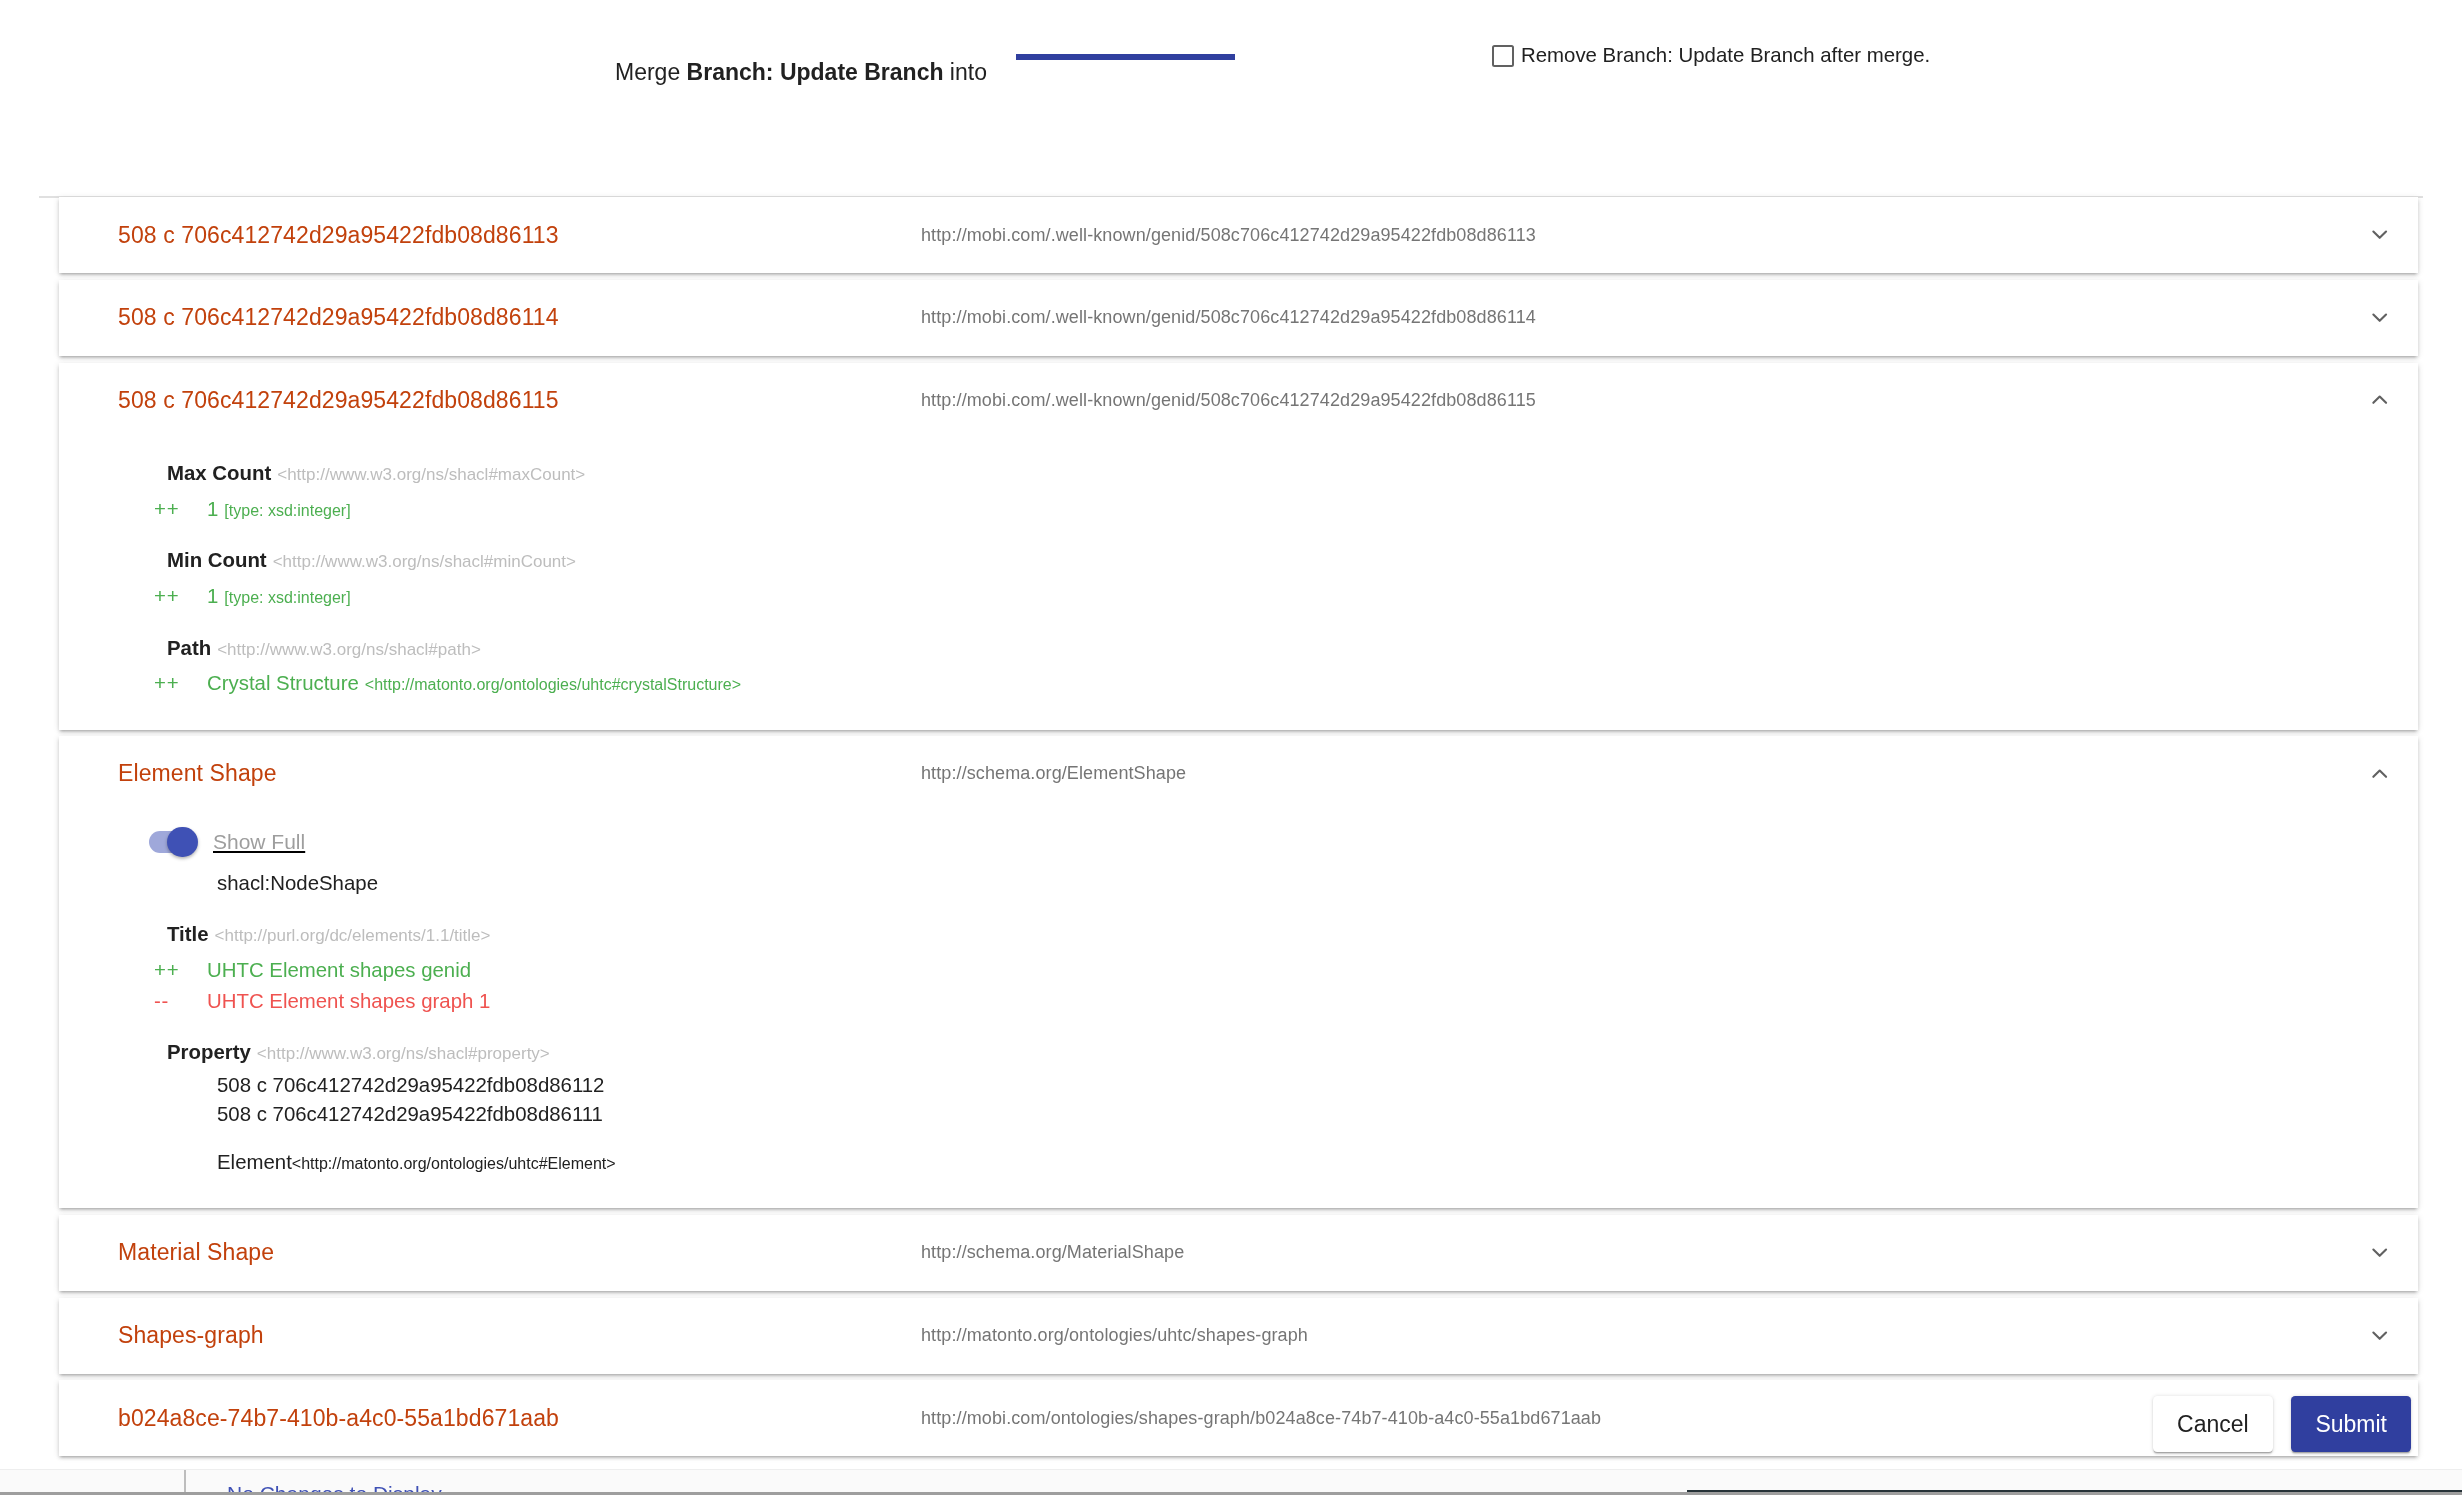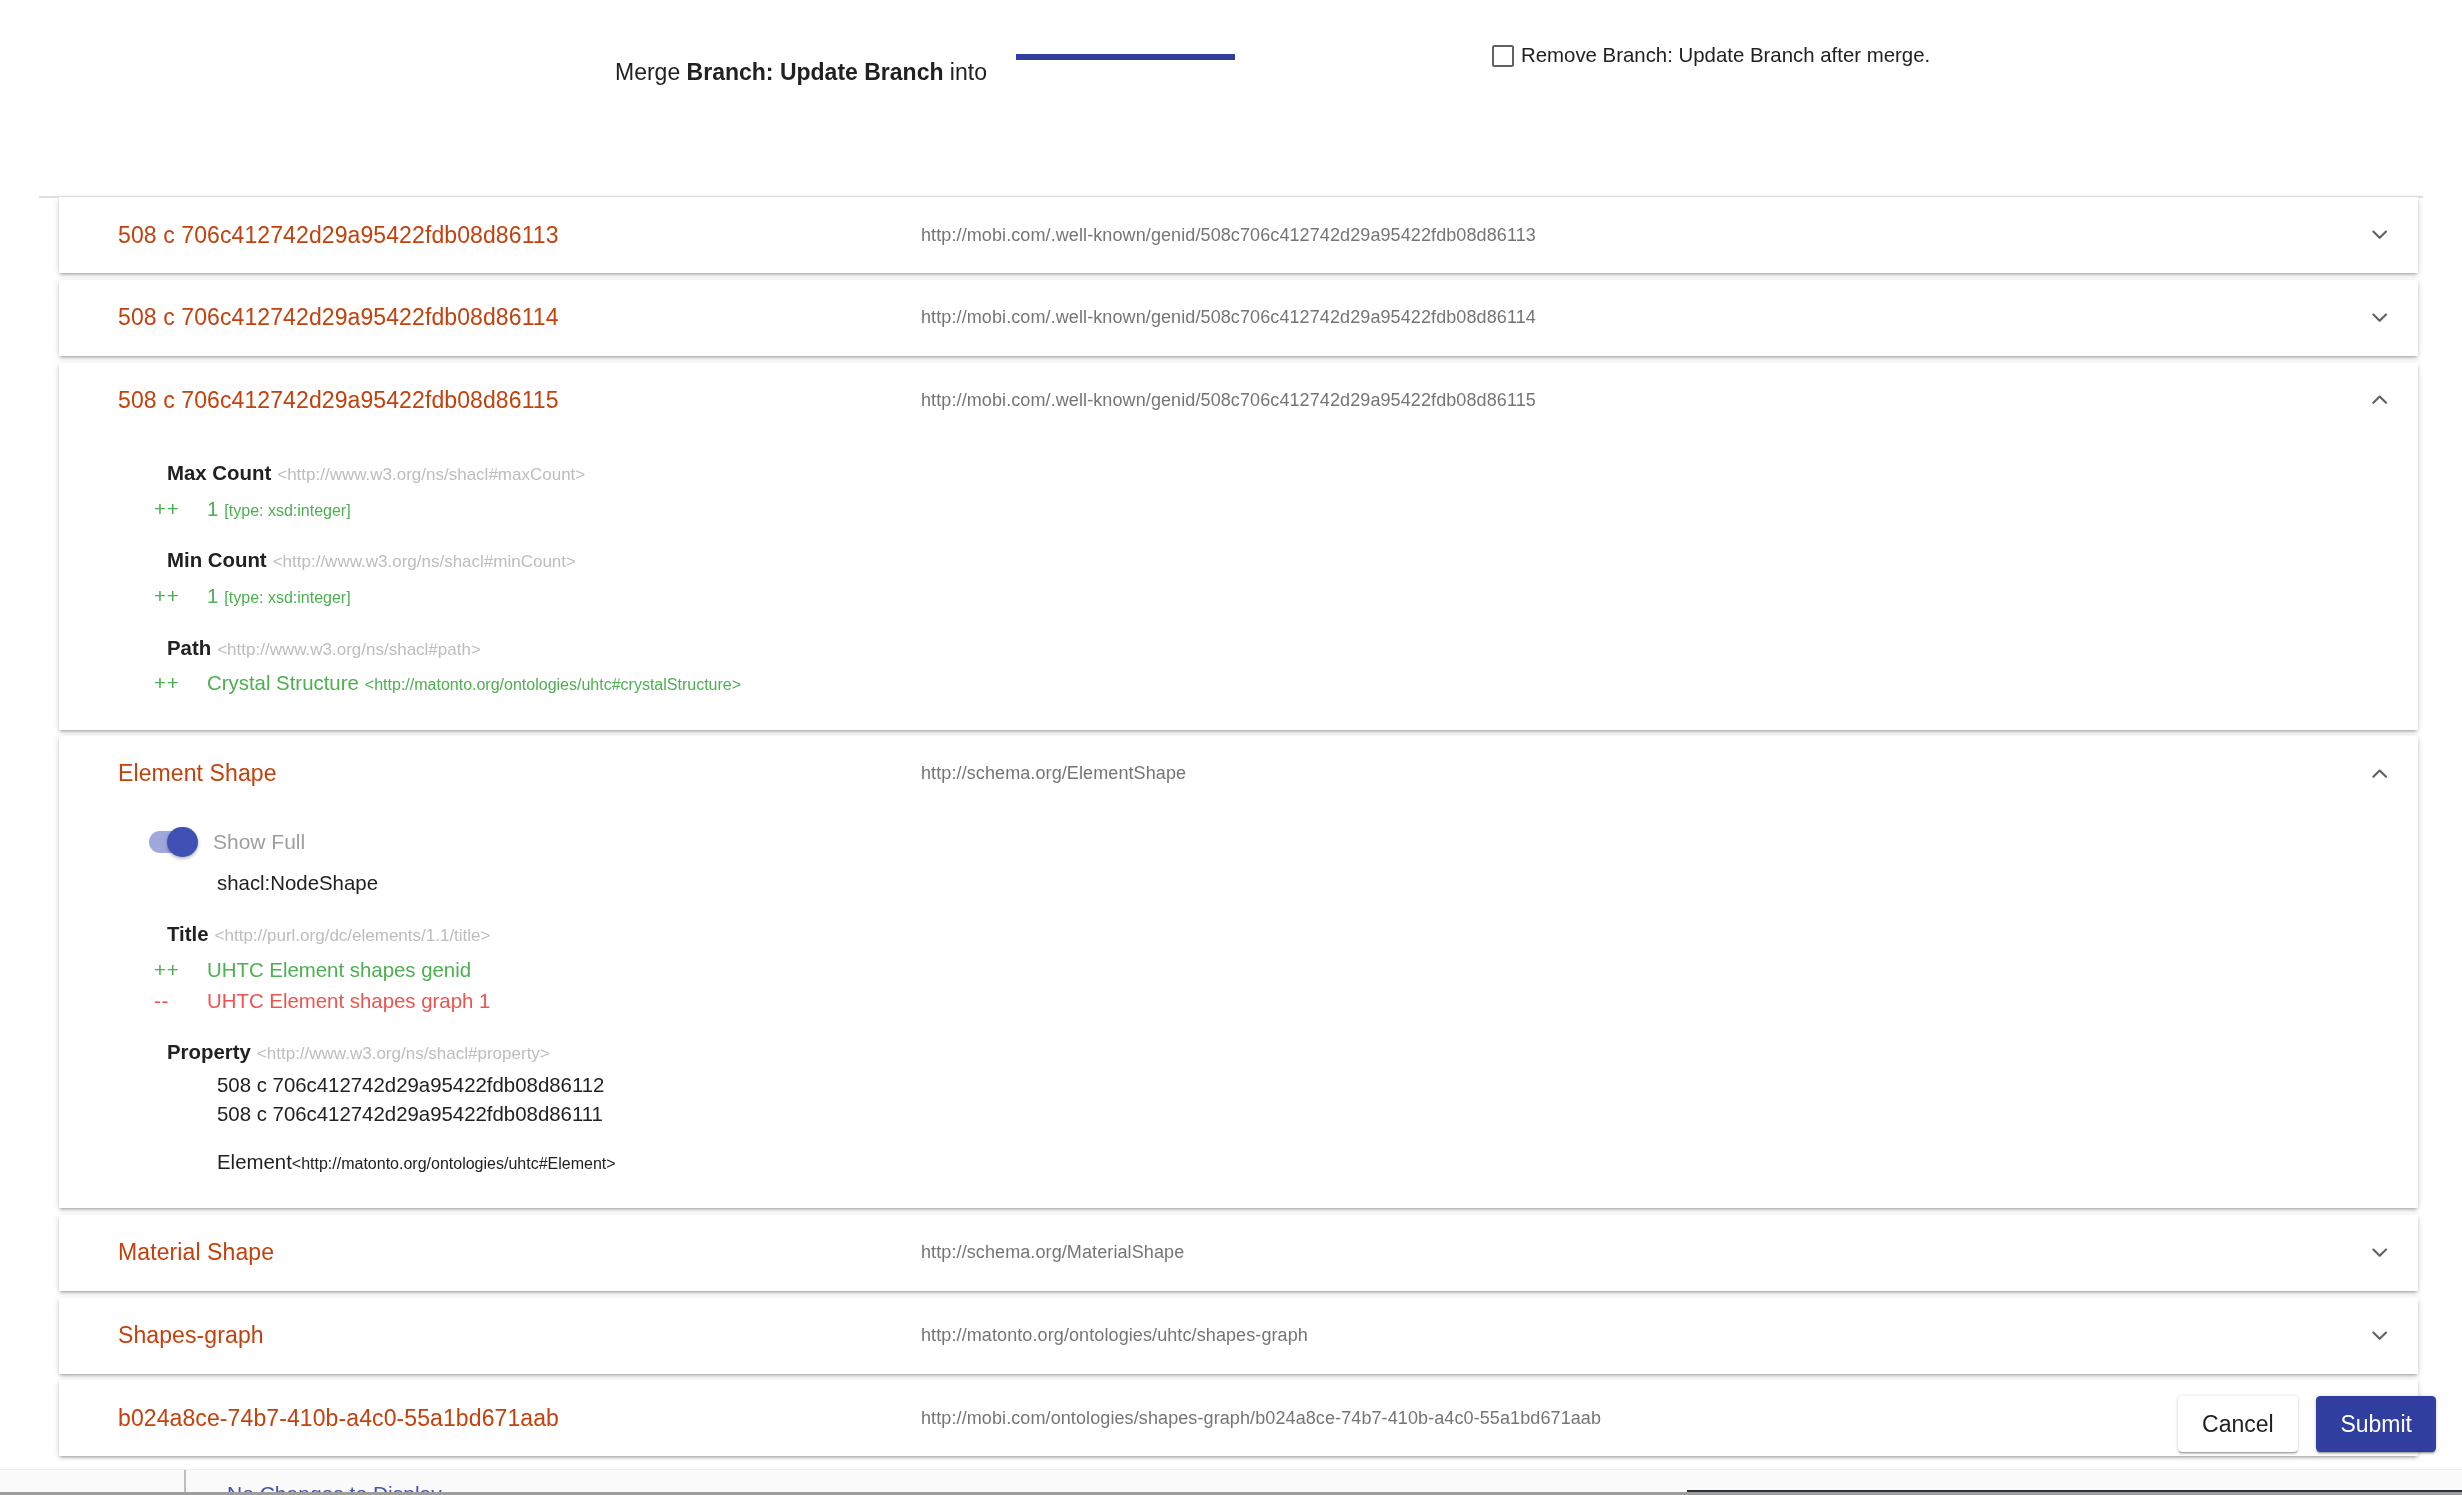--- a/index.html
+++ b/index.html
@@ -247,20 +247,21 @@
 
   
   .toggle-row {
     display: flex;
     align-items: center;
     gap: 17px;
     padding-left: 90px;
     margin-top: 18.7px;
     margin-bottom: 15.3px;
     cursor: pointer;
+    text-decoration: underline;
   }
   .toggle {
     position: relative;
     width: 47px;
     height: 22px;
     border-radius: 11px;
     background: #9fa8da;
     flex: none;
   }
   .toggle-thumb {
@@ -280,21 +281,21 @@
   
   .footer {
     position: absolute;
     left: 0;
     top: 1380px;
     width: 2462px;
     height: 88px;
     display: flex;
     justify-content: flex-end;
     align-items: center;
-    padding-right: 26px;
+    padding-right: 51px;
     gap: 18.7px;
   }
   .btn {
     min-width: 119px;
     height: 56px;
     border: none;
     border-radius: 4.2px;
     font-family: "Liberation Sans", sans-serif;
     font-size: 23px;
     cursor: pointer;

